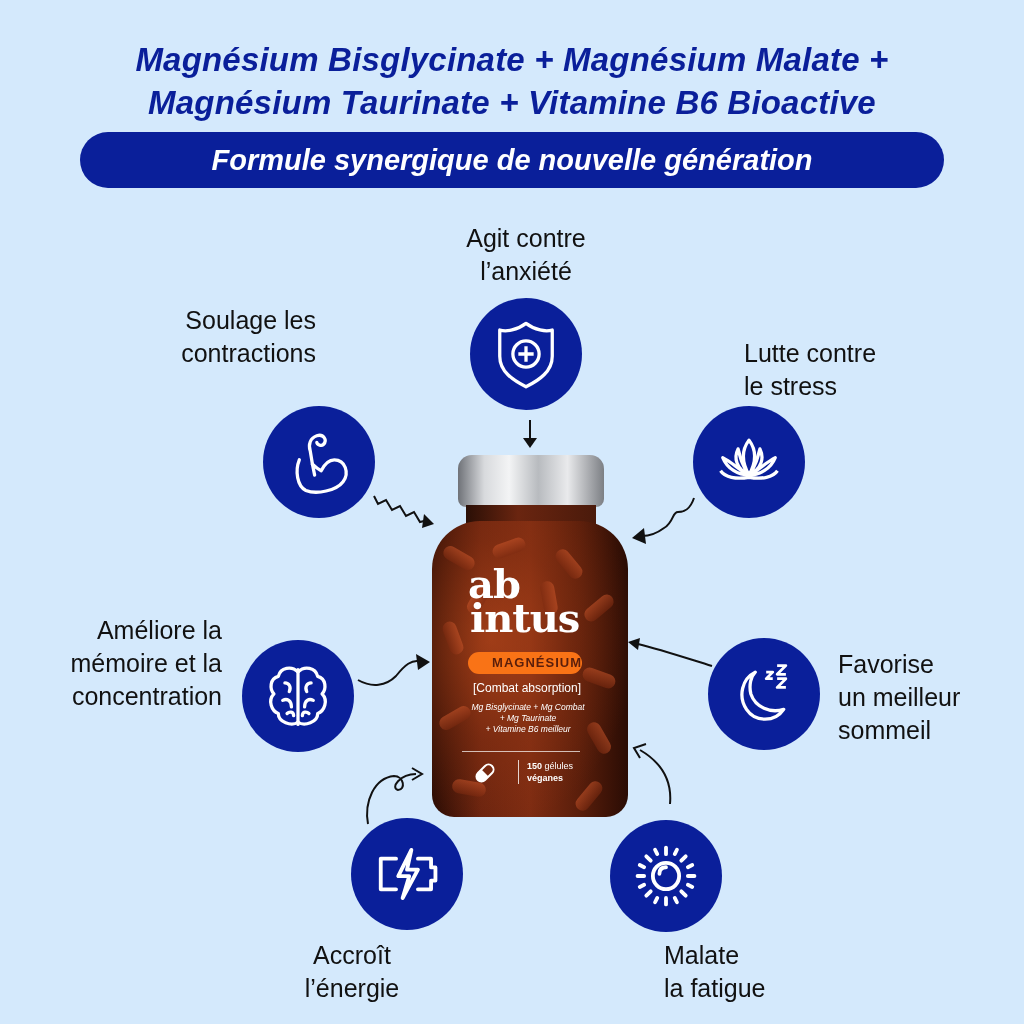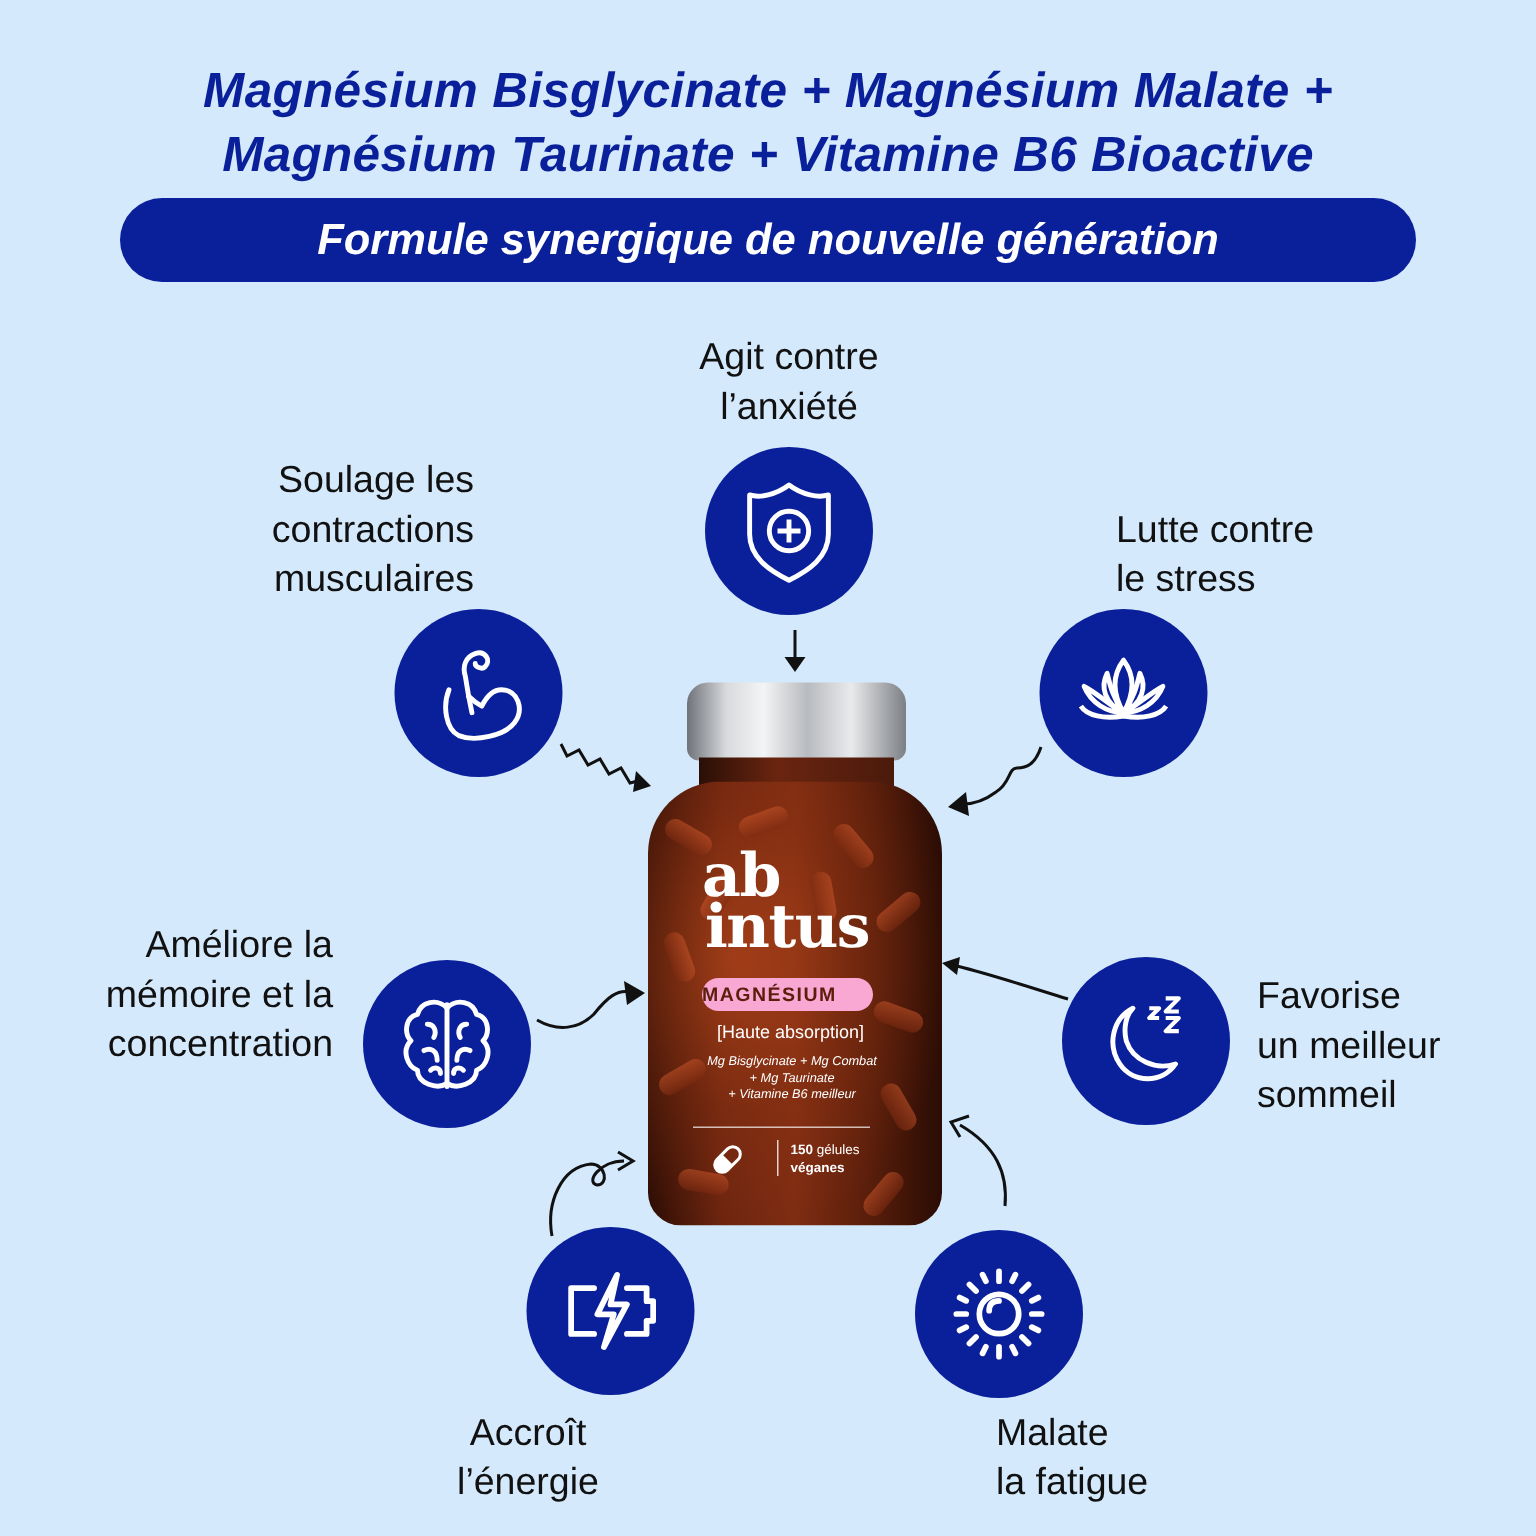--- a/index.html
+++ b/index.html
@@ -60,23 +60,23 @@
     opacity: 0.55;
   }
   .brand {
     position: absolute; left: 36px; top: 112px; width: 130px;
     color: #fff; font-family: "DejaVu Serif", "Liberation Serif", serif;
     font-weight: bold; font-size: 40px; line-height: 34px; letter-spacing: -1px;
   }
   .brand .l2 { display: block; margin-left: 2px; }
   .mag-pill {
     position: absolute; left: 36px; top: 197px; width: 114px; height: 22px;
-    background: #f9a8d4; border-radius: 11px;
+    background: #f97316; border-radius: 11px;
     color: #5a1e0b; font-size: 13px; font-weight: bold; letter-spacing: 1px;
-    text-align: left; line-height: 22px;
+    text-align: right; line-height: 22px;
   }
   .haute {
     position: absolute; left: 30px; top: 226px; width: 130px; text-align: center;
     color: #fff; font-size: 12px;
   }
   .composition {
     position: absolute; left: 26px; top: 247px; width: 140px; text-align: center;
     color: #fff; font-size: 8.5px; line-height: 11px; font-style: italic;
   }
   .bottle-divider {
@@ -112,21 +112,20 @@
   </svg>
 </div>
 <svg class="arrow" style="left:518px; top:420px;" width="24" height="30">
   <path d="M12 0 V20" stroke="#111" stroke-width="2"></path>
   <path d="M5 18 L12 28 L19 18 Z" fill="#111"></path>
 </svg>
 
 <div class="benefit-label" style="left:106px; top:304px; width:210px; text-align:right;">
   <div>Soulage les</div>
   <div>contractions</div>
-  <div>musculaires</div>
 </div>
 <div class="circle" style="left:263px; top:406px;">
   <svg viewBox="0 0 64 64" fill="none" stroke="#fff" stroke-width="3" stroke-linecap="round" stroke-linejoin="round">
     <path d="M14 30 C10 40 12 54 20 58 C30 62 48 58 54 50 C60 42 56 30 46 30 C40 30 36 36 34 40 C30 38 28 36 26 34"></path>
     <path d="M26 34 L24 22 C22 16 24 10 30 8 C36 6 40 12 36 16 C34 18 30 16 30 14"></path>
     <path d="M26 34 L28 44"></path>
   </svg>
 </div>
 <svg class="arrow" style="left:372px; top:492px;" width="70" height="50">
   <path d="M2 4 L6 12 L14 8 L20 18 L28 14 L34 24 L42 20 L48 30 L56 28" stroke="#111" stroke-width="2" fill="none"></path>
@@ -239,21 +238,21 @@
       <span style="left:140px; top:268px; transform:rotate(-50deg)"></span>
       <span style="left:100px; top:70px; transform:rotate(80deg)"></span>
       <span style="left:30px; top:70px; transform:rotate(-60deg)"></span>
     </div>
   </div>
   <div class="brand">
     <span>ab</span>
     <span class="l2">intus</span>
   </div>
   <div class="mag-pill">MAGNÉSIUM</div>
-  <div class="haute">[Haute absorption]</div>
+  <div class="haute">[Combat absorption]</div>
   <div class="composition">
     <div>Mg Bisglycinate + Mg Combat</div>
     <div>+ Mg Taurinate</div>
     <div>+ Vitamine B6 meilleur</div>
   </div>
   <div class="bottle-divider"></div>
   <svg class="pill-icon" width="26" height="26" viewBox="0 0 26 26">
     <g transform="rotate(-45 13 13)">
       <rect x="3" y="8" width="20" height="10" rx="5" fill="none" stroke="#fff" stroke-width="2"></rect>
       <path d="M8 8 H13 V18 H8 A5 5 0 0 1 8 8 Z" fill="#fff"></path>

